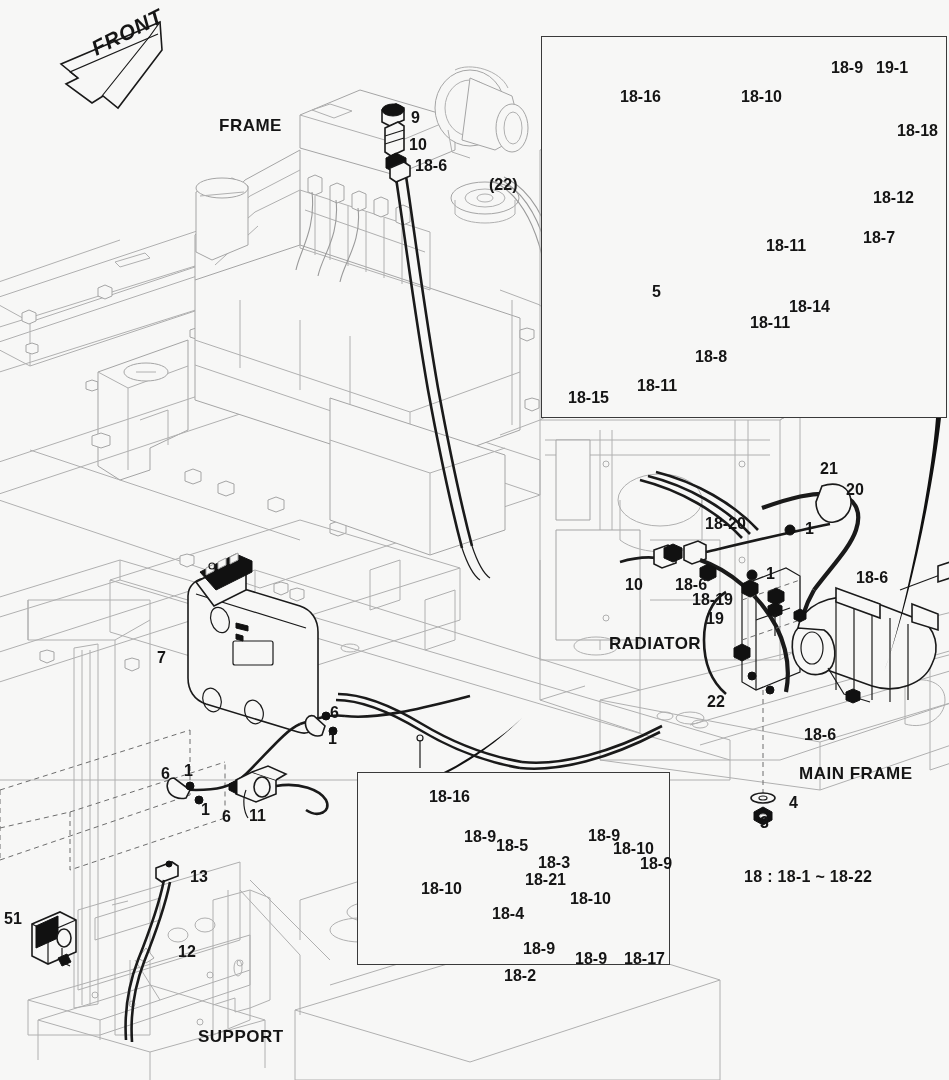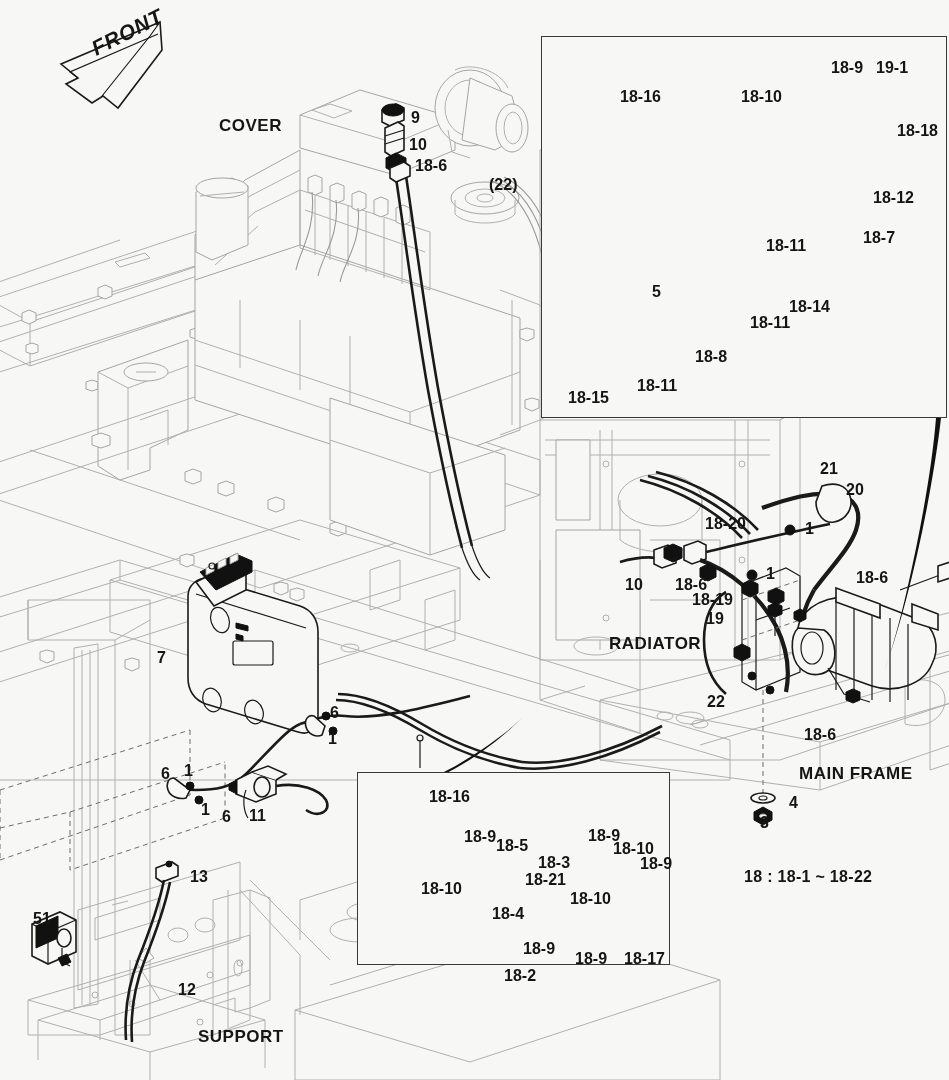--- a/index.html
+++ b/index.html
@@ -600,21 +600,21 @@
       <path class="blk" d="M492 852 l9 -4 l7 7 l-9 4 Z"></path>
     </g>
 
   </svg>
 
   <div class="panel" id="panelTop" style="left: 541px; top: 36px; width: 406px; height: 382px;"></div>
   <div class="panel" id="panelBot" style="left: 357px; top: 772px; width: 313px; height: 193px;"></div>
 
   <div class="lbl front" style="left:88px;top:40px;">FRONT</div>
 
-  <div class="lbl big" style="left:219px;top:117px;">COVER</div>
+  <div class="lbl big" style="left:219px;top:117px;">FRAME</div>
   <div class="lbl big" style="left:609px;top:635px;">RADIATOR</div>
   <div class="lbl big" style="left:799px;top:765px;">MAIN FRAME</div>
   <div class="lbl big" style="left:198px;top:1028px;">SUPPORT</div>
   <div class="lbl big" style="left:33px;top:1058px;margin-top:28px;">REAR COVER</div>
 
   <div class="lbl note" style="left:744px;top:869px;">18 : 18-1 ~ 18-22</div>
 
   <div id="callout-layer">
       <div class="lbl" style="left: 411px; top: 110px;">9</div>
       <div class="lbl" style="left: 409px; top: 137px;">10</div>
@@ -636,22 +636,22 @@
       <div class="lbl" style="left: 760px; top: 815px;">3</div>
       <div class="lbl" style="left: 157px; top: 650px;">7</div>
       <div class="lbl" style="left: 330px; top: 705px;">6</div>
       <div class="lbl" style="left: 328px; top: 731px;">1</div>
       <div class="lbl" style="left: 161px; top: 766px;">6</div>
       <div class="lbl" style="left: 184px; top: 763px;">1</div>
       <div class="lbl" style="left: 201px; top: 802px;">1</div>
       <div class="lbl" style="left: 222px; top: 809px;">6</div>
       <div class="lbl" style="left: 249px; top: 808px;">11</div>
       <div class="lbl" style="left: 190px; top: 869px;">13</div>
-      <div class="lbl" style="left: 178px; top: 982px;">12</div>
-      <div class="lbl" style="left: 4px; top: 911px; margin-left: 29px;">51</div>
+      <div class="lbl" style="left: 178px; top: 944px;">12</div>
+      <div class="lbl" style="left: 4px; top: 911px;">51</div>
       <div class="lbl" style="left: 620px; top: 89px;">18-16</div>
       <div class="lbl" style="left: 831px; top: 60px;">18-9</div>
       <div class="lbl" style="left: 876px; top: 60px;">19-1</div>
       <div class="lbl" style="left: 741px; top: 89px;">18-10</div>
       <div class="lbl" style="left: 897px; top: 123px;">18-18</div>
       <div class="lbl" style="left: 873px; top: 190px;">18-12</div>
       <div class="lbl" style="left: 863px; top: 230px;">18-7</div>
       <div class="lbl" style="left: 766px; top: 238px;">18-11</div>
       <div class="lbl" style="left: 789px; top: 299px;">18-14</div>
       <div class="lbl" style="left: 750px; top: 315px;">18-11</div>

